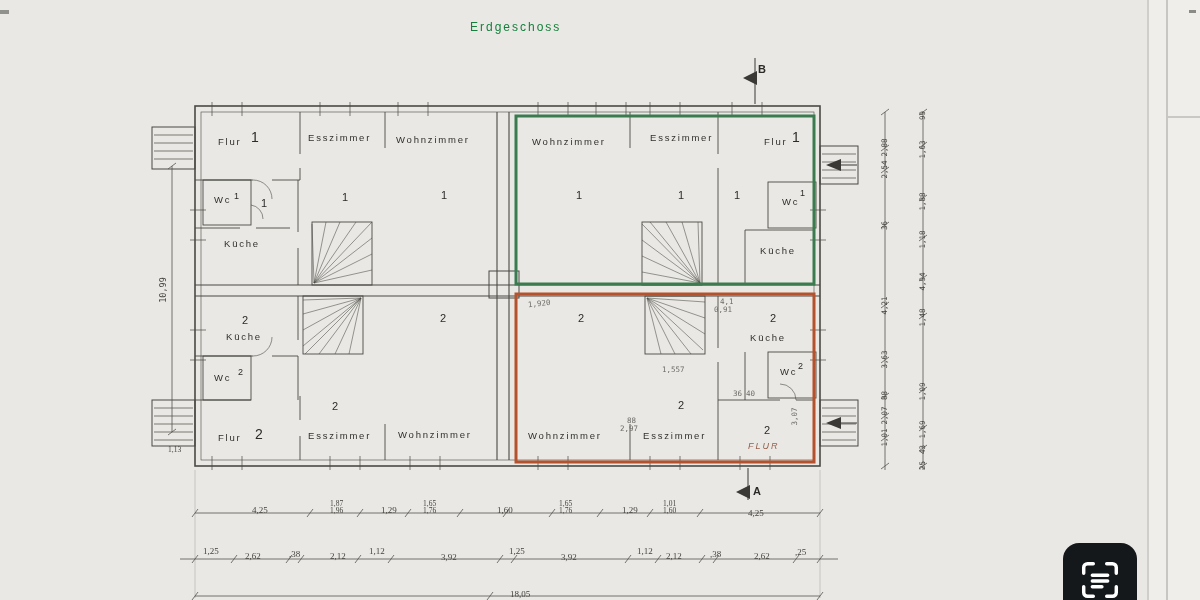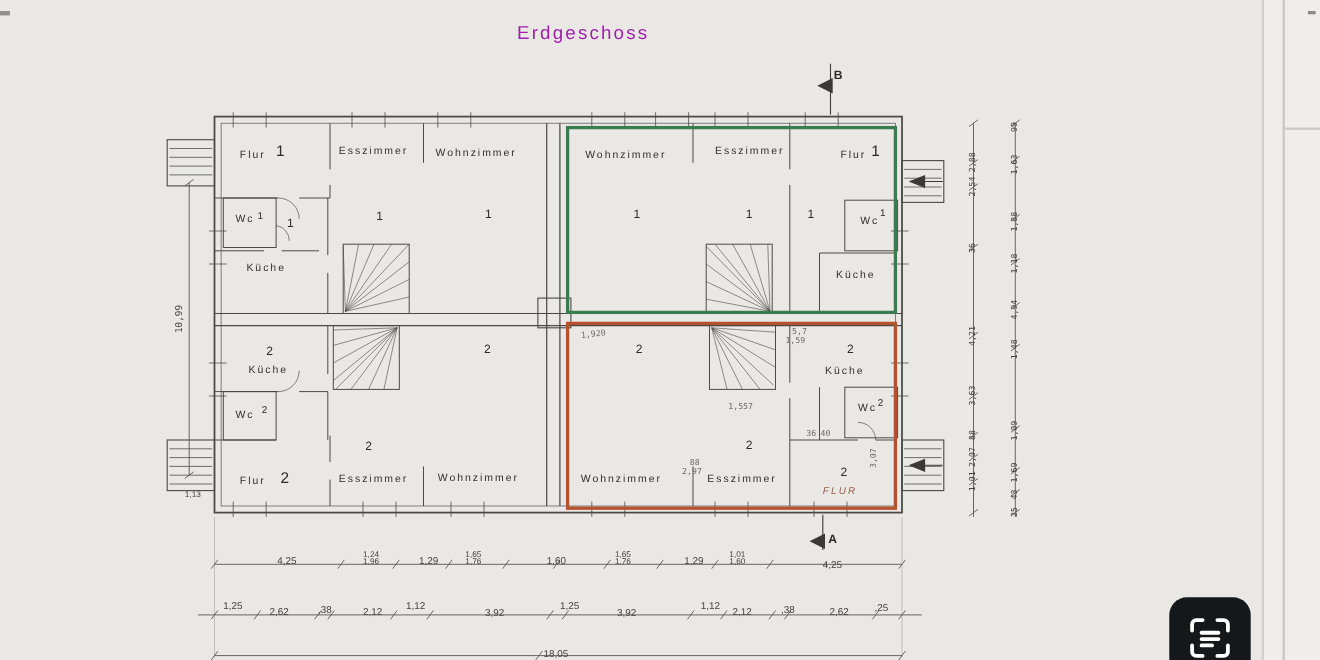--- a/index.html
+++ b/index.html
@@ -1,25 +1,25 @@
 <!DOCTYPE html>
 <html><head>
 <meta charset="utf-8">
 <style>
   html,body{margin:0;padding:0}
   body{width:1200px;height:600px;position:relative;overflow:hidden;
        background:#e9e8e4;font-family:"Liberation Sans",sans-serif;color:#31302d}
   .abs{position:absolute}
-  .title{position:absolute;font-size:17px;letter-spacing:2px;color:#a21caf;white-space:nowrap}
+  .title{position:absolute;font-size:12px;letter-spacing:2px;color:#15803d;white-space:nowrap}
   .room{position:absolute;font-size:9.5px;letter-spacing:1.8px;color:#31302d;white-space:nowrap}
   .num{position:absolute;font-size:11px;color:#2c2b29}
   .numsm{position:absolute;font-size:9px;color:#2c2b29}
   .numbig{position:absolute;font-size:14px;color:#2c2b29}
   .sec{position:absolute;font-size:11px;font-weight:bold;color:#2c2b29}
-  .dim{position:absolute;font-size:9px;color:#45443f;font-family:Liberation Sans, sans-serif;white-space:nowrap}
+  .dim{position:absolute;font-size:9px;color:#45443f;font-family:Liberation Serif, serif;white-space:nowrap}
   .dimsm{font-size:7.5px;line-height:7px;text-align:center}
   .vdim{position:absolute;font-size:7.5px;color:#45443f;font-family:"DejaVu Sans Mono",monospace;
         transform:rotate(-90deg);transform-origin:center;width:34px;text-align:center;white-space:nowrap}
   .pencil{position:absolute;font-size:7.5px;color:#6e6c67;font-family:"DejaVu Sans Mono",monospace;white-space:nowrap}
   .hand{position:absolute;font-size:9px;font-style:italic;letter-spacing:2px;color:#96604c;white-space:nowrap}
   .scan-btn{position:absolute;left:1063px;top:543px;width:74px;height:74px;background:#15181b;
             border-radius:16px;display:flex;align-items:center;justify-content:center}
   .edge{position:absolute;top:0;height:600px}
   svg.plan{position:absolute;left:0;top:0}
 </style>
@@ -166,21 +166,21 @@
 <div class="room" style="left:398px;top:429px">Wohnzimmer</div>
 <div class="room" style="left:528px;top:430px">Wohnzimmer</div>
 <div class="room" style="left:643px;top:430px">Esszimmer</div>
 <div class="hand" style="left:748px;top:441px">FLUR</div>
 
 <div class="sec" style="left:758px;top:63px">B</div>
 <div class="sec" style="left:753px;top:485px">A</div>
 
 <div class="dim" style="left:252px;top:505px">4,25</div>
 <div class="dim dimsm" style="left:330px;top:500px">
-  <div>1,24</div>
+  <div>1,87</div>
     <div>1,96</div>
 </div>
 <div class="dim" style="left:381px;top:505px">1,29</div>
 <div class="dim dimsm" style="left:423px;top:500px">
   <div>1,65</div>
     <div>1,76</div>
 </div>
 <div class="dim" style="left:497px;top:505px">1,60</div>
 <div class="dim dimsm" style="left:559px;top:500px">
   <div>1,65</div>
@@ -200,21 +200,21 @@
 <div class="dim" style="left:369px;top:546px">1,12</div>
 <div class="dim" style="left:441px;top:552px">3,92</div>
 <div class="dim" style="left:509px;top:546px">1,25</div>
 <div class="dim" style="left:561px;top:552px">3,92</div>
 <div class="dim" style="left:637px;top:546px">1,12</div>
 <div class="dim" style="left:666px;top:551px">2,12</div>
 <div class="dim" style="left:710px;top:549px">,38</div>
 <div class="dim" style="left:754px;top:551px">2,62</div>
 <div class="dim" style="left:795px;top:547px">,25</div>
 
-<div class="dim" style="left:494px;top:589px">18,05</div>
+<div class="dim" style="left:510px;top:589px">18,05</div>
 
 <div class="vdim" style="left:146px;top:285px;font-size:8.5px">10,99</div>
 <div class="dim" style="left:168px;top:445px;font-size:7.5px">1,13</div>
 
 <div class="vdim" style="left:905px;top:111px">99</div>
 <div class="vdim" style="left:905px;top:145px">1,63</div>
 <div class="vdim" style="left:905px;top:197px">1,88</div>
 <div class="vdim" style="left:905px;top:235px">1,18</div>
 <div class="vdim" style="left:905px;top:277px">4,94</div>
 <div class="vdim" style="left:905px;top:313px">1,48</div>
@@ -226,22 +226,22 @@
 <div class="vdim" style="left:867px;top:143px">2,88</div>
 <div class="vdim" style="left:867px;top:165px">2,54</div>
 <div class="vdim" style="left:867px;top:221px">36</div>
 <div class="vdim" style="left:867px;top:301px">4,21</div>
 <div class="vdim" style="left:867px;top:355px">3,63</div>
 <div class="vdim" style="left:867px;top:391px">88</div>
 <div class="vdim" style="left:867px;top:411px">2,07</div>
 <div class="vdim" style="left:867px;top:433px">1,01</div>
 
 <div class="pencil" style="left:528px;top:299px;transform:rotate(-6deg)">1,920</div>
-<div class="pencil" style="left:720px;top:297px">5,7</div>
-<div class="pencil" style="left:714px;top:305px">1,59</div>
+<div class="pencil" style="left:720px;top:297px">4,1</div>
+<div class="pencil" style="left:714px;top:305px">0,91</div>
 <div class="pencil" style="left:662px;top:365px">1,557</div>
 <div class="pencil" style="left:627px;top:416px">88</div>
 <div class="pencil" style="left:620px;top:424px">2,97</div>
 <div class="pencil" style="left:733px;top:389px">36</div>
 <div class="pencil" style="left:746px;top:389px">40</div>
 <div class="vdim" style="left:777px;top:412px;color:#6e6c67">3,07</div>
 
 <div class="edge" style="left:1149px;width:51px;background:#efeeeb"></div>
 <div class="edge" style="left:1147px;width:2px;background:#cfcecb"></div>
 <div class="edge" style="left:1166px;width:2px;background:#c7c6c3"></div>

